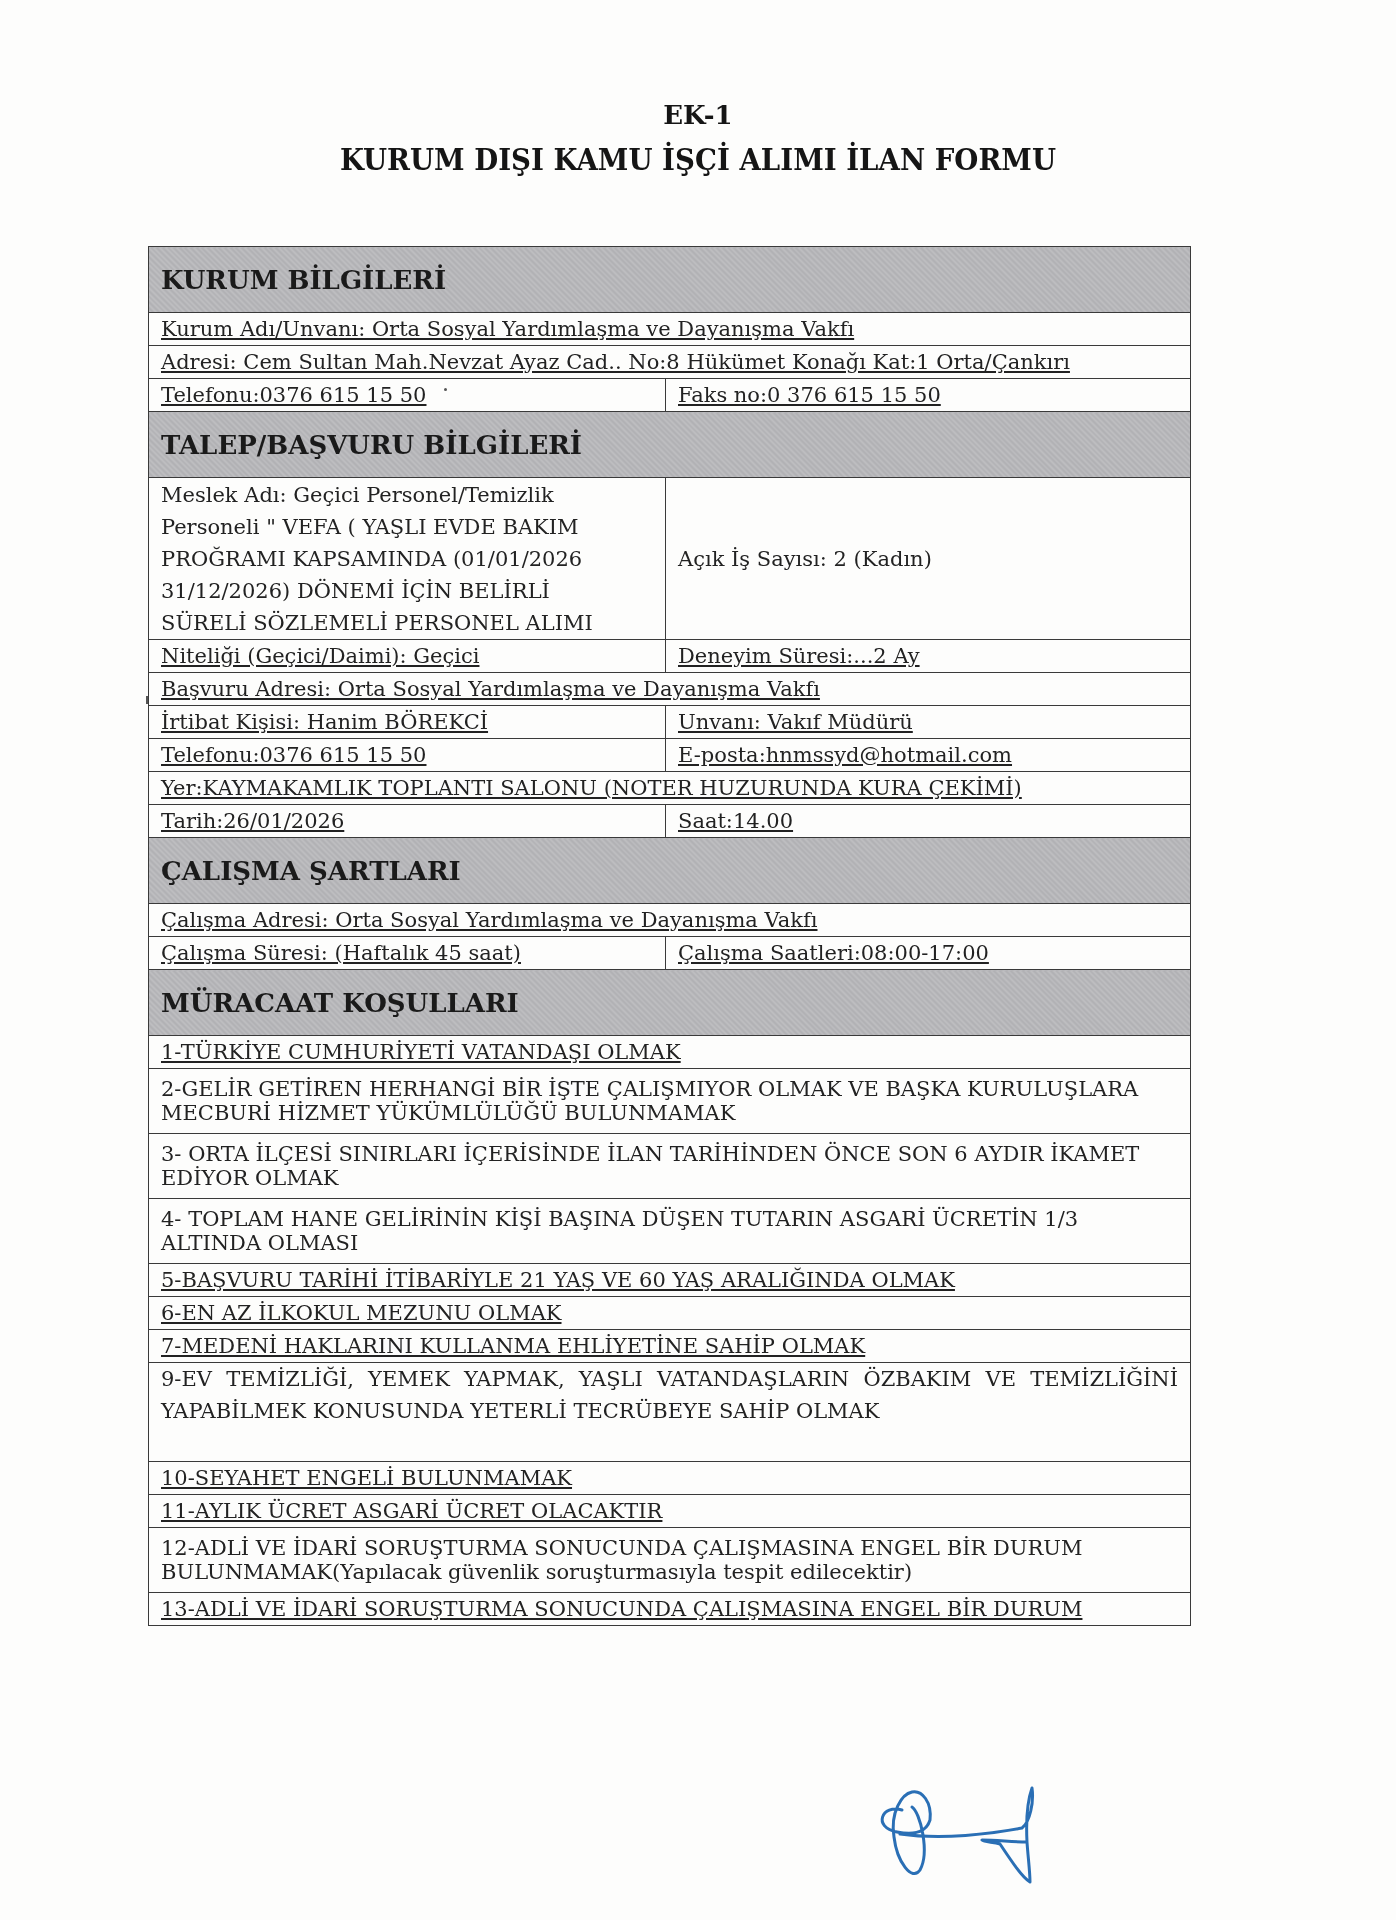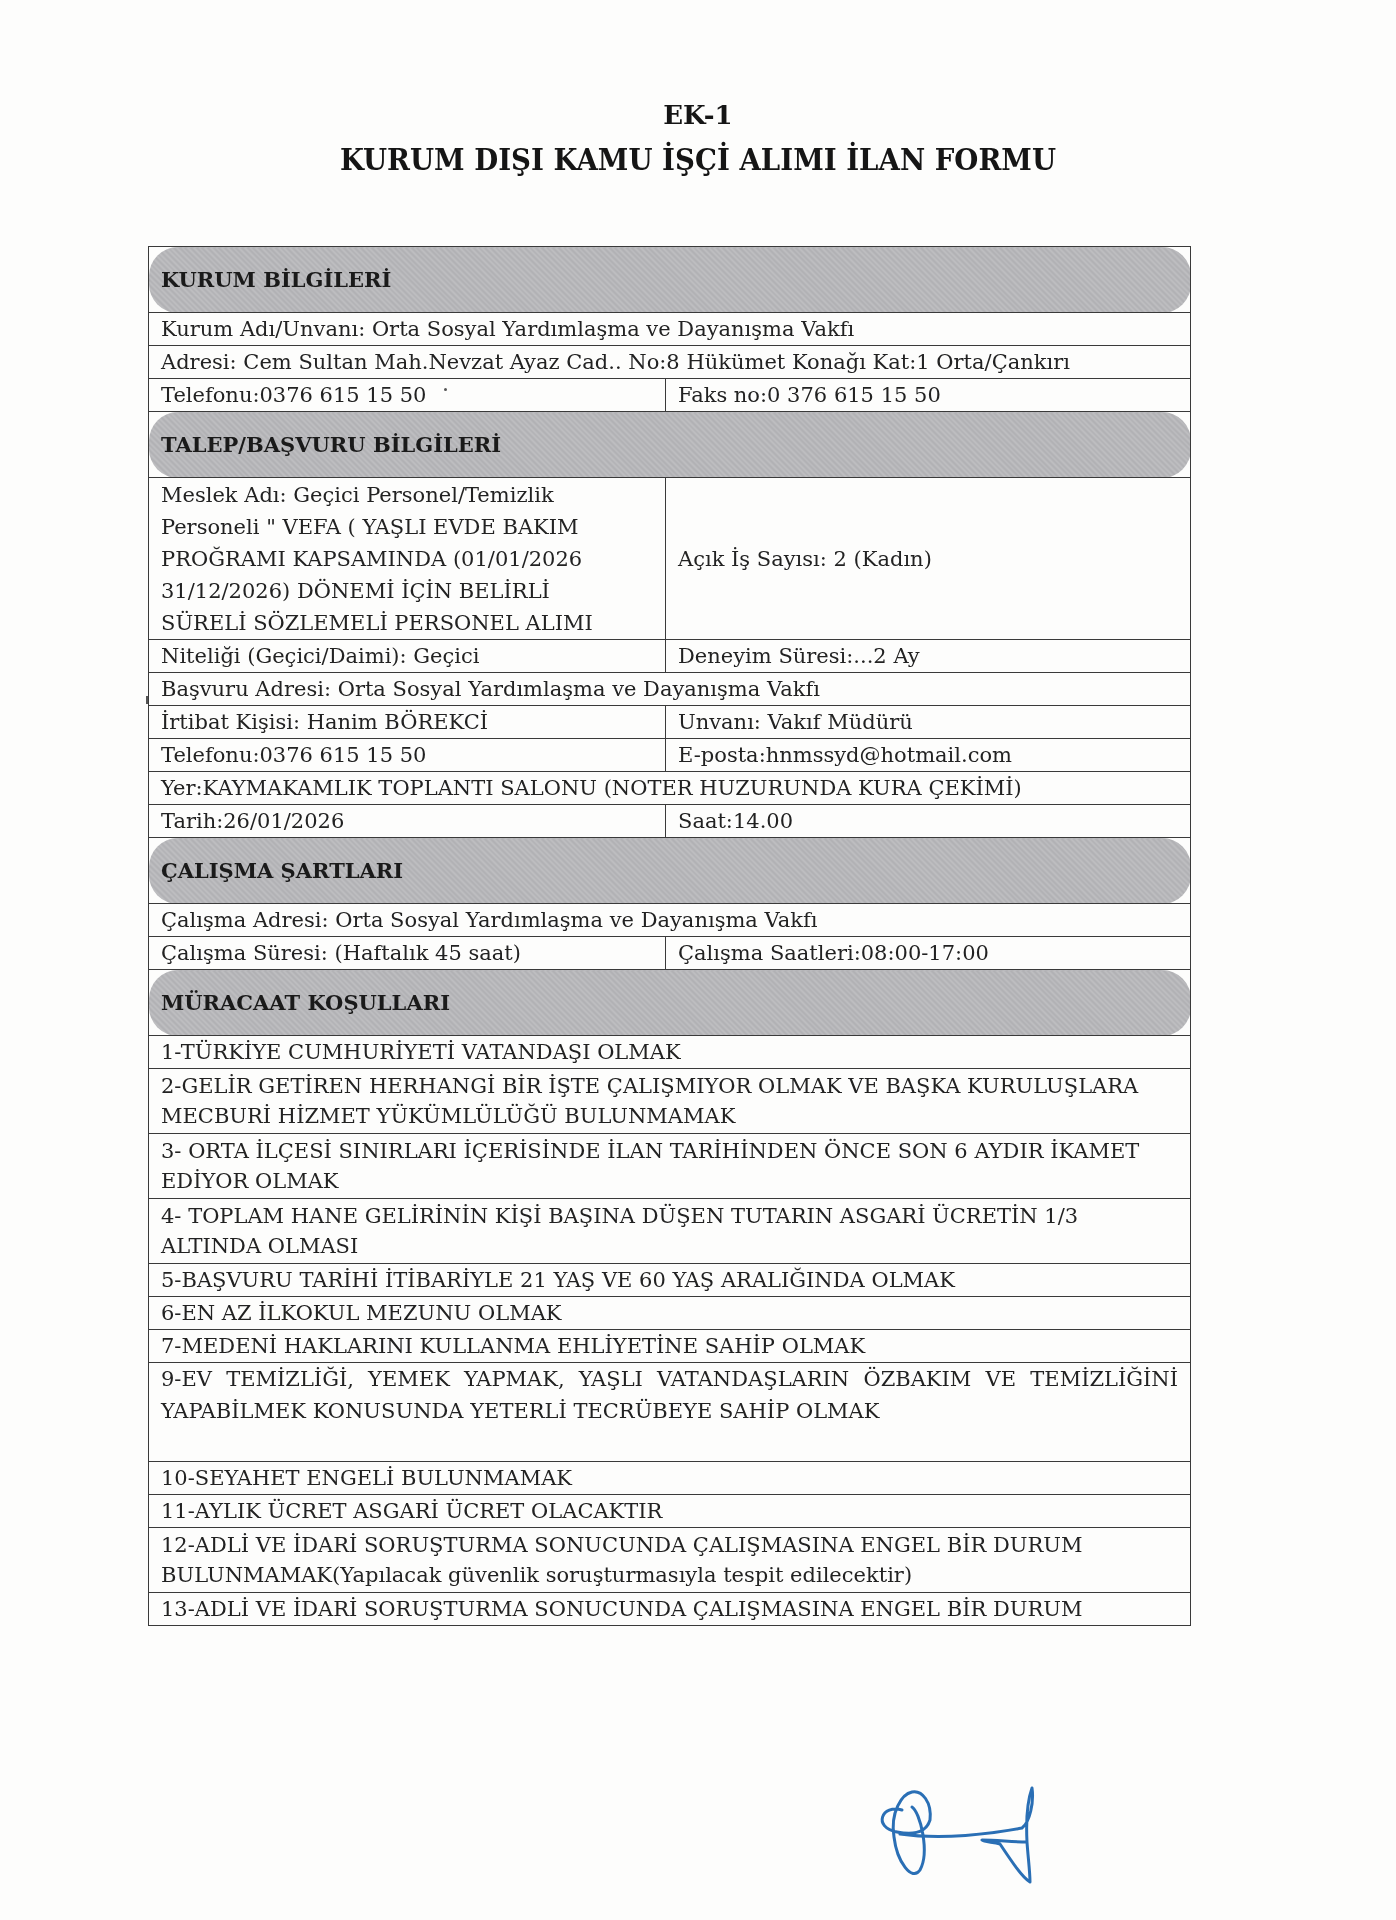--- a/index.html
+++ b/index.html
@@ -28,24 +28,24 @@
     font-size: 21px; line-height: 32px;
     vertical-align: middle;
     white-space: nowrap; overflow: hidden;
     font-family: "DejaVu Serif", serif;
     color: #222;
   }
   table.form td.wrap { white-space: normal; }
   table.form tr.hdr td {
     height: 65px; background: #b8b8bb;
     background-image: repeating-linear-gradient(45deg, rgba(255,255,255,0.08) 0 2px, rgba(0,0,0,0.04) 2px 4px);
-    font-weight: bold; font-size: 21px; color: #1a1a1a; border-radius: 29px;
+    font-weight: bold; font-size: 26px; color: #1a1a1a;
   }
-  table.form tr.r1 td { height: 32px; }
-  table.form tr.r2 td { height: 64px; line-height: 30px; }
+  table.form tr.r1 td { height: 32px; text-decoration: underline; }
+  table.form tr.r2 td { height: 64px; line-height: 24px; }
   table.form tr.r3 td { height: 98px; line-height: 32px; vertical-align: top; }
   table.form tr.r5 td { height: 161px; }
   td.justify { text-align: justify; text-align-last: left; }
   .sig { position: absolute; left: 872px; top: 1782px; width: 180px; height: 110px; }
   .speck { position: absolute; width: 3px; height: 3px; background: #555; border-radius: 50%; }
 </style>
 </head>
 <body>
 
 <div class="title" id="t1">EK-1</div>

